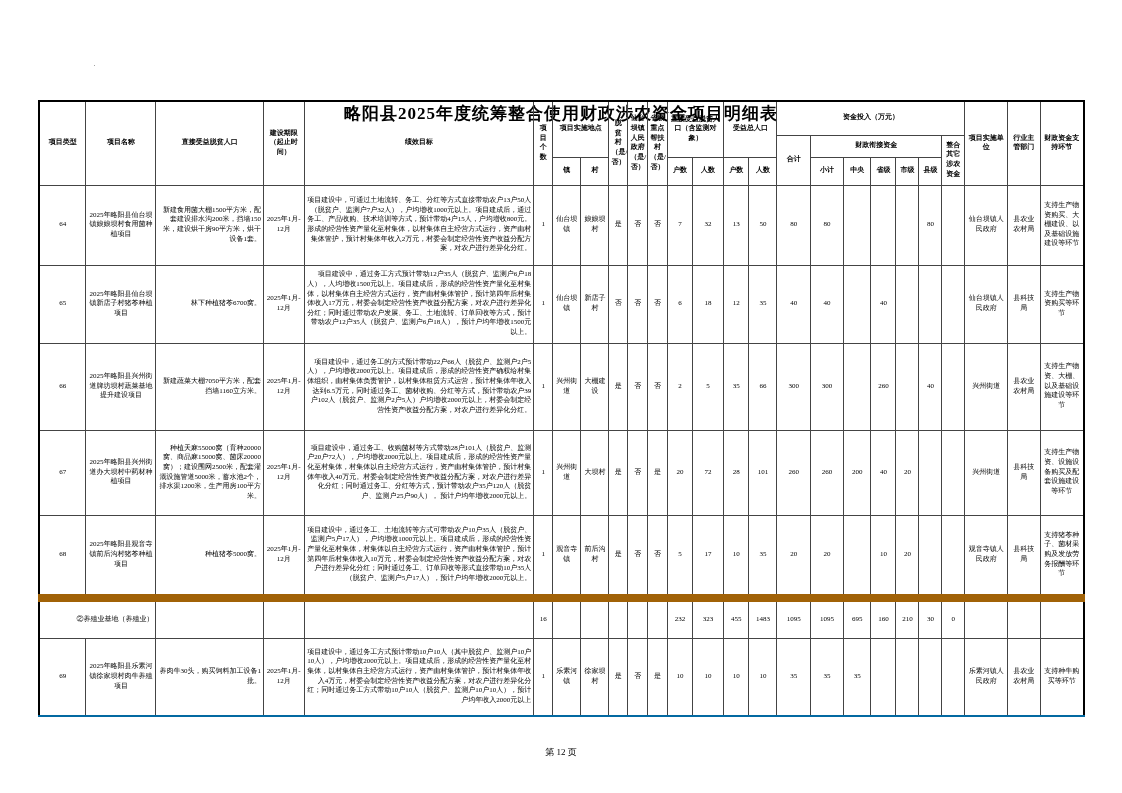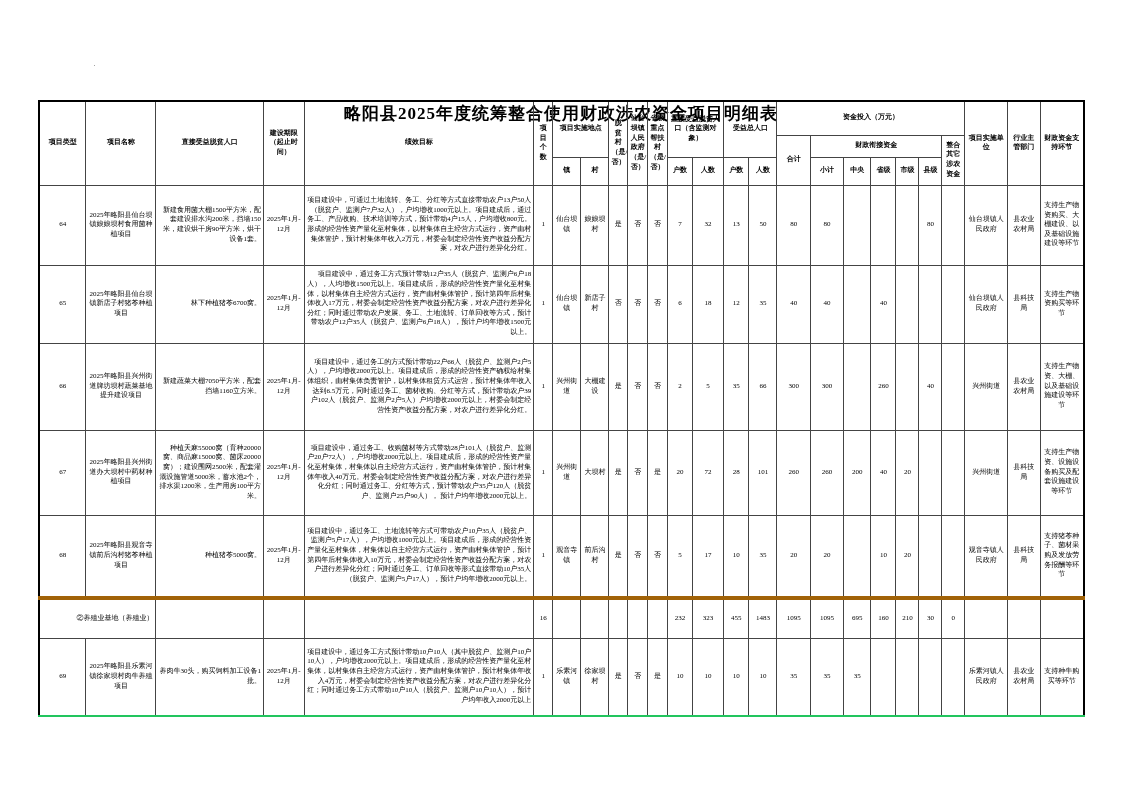--- a/index.html
+++ b/index.html
@@ -7,22 +7,22 @@
         font-family:"Liberation Serif","DejaVu Serif",serif;color:#000;overflow:hidden;}
   .title{position:absolute;top:58px;left:0;width:100%;text-align:center;
          font-size:17px;font-weight:bold;letter-spacing:1px;margin-top:44px;}
   .stray{position:absolute;top:60px;left:93px;font-size:9px;color:#777;}
   table.main{position:absolute;left:38px;top:100px;width:1047px;border-collapse:collapse;
         table-layout:fixed;font-size:7px;line-height:1.38;border:2px solid #000;}
   td,th{border:1px solid #444;padding:1px 2px;text-align:center;vertical-align:middle;
         word-break:break-all;overflow:hidden;font-weight:normal;}
   th{font-weight:bold;}
   .tl{text-align:right;font-family:Liberation Serif, serif;}
-  .cat-row td{border-top:4px solid #a16207;}
-  tbody tr:last-child td{border-bottom:2px solid #22c55e;}
+  .cat-row td{border-top:8px solid #a16207;}
+  tbody tr:last-child td{border-bottom:2px solid #0369a1;}
   .footer{position:absolute;top:746px;left:0;width:100%;text-align:center;font-size:9px;}
 </style>
 </head>
 <body>
 
 <div class="page">
   <div class="stray">·</div>
   <div class="title">略阳县2025年度统筹整合使用财政涉农资金项目明细表</div>
 
   <table class="main">
@@ -276,13 +276,14 @@
           <td></td>
           <td></td>
           <td></td>
           <td>乐素河镇人民政府</td>
           <td>县农业农村局</td>
           <td>支持种牛购买等环节</td>
         </tr>
       </tbody>
   </table>
 
+  <div class="footer">第 12 页</div>
 </div>
 
 </body></html>

